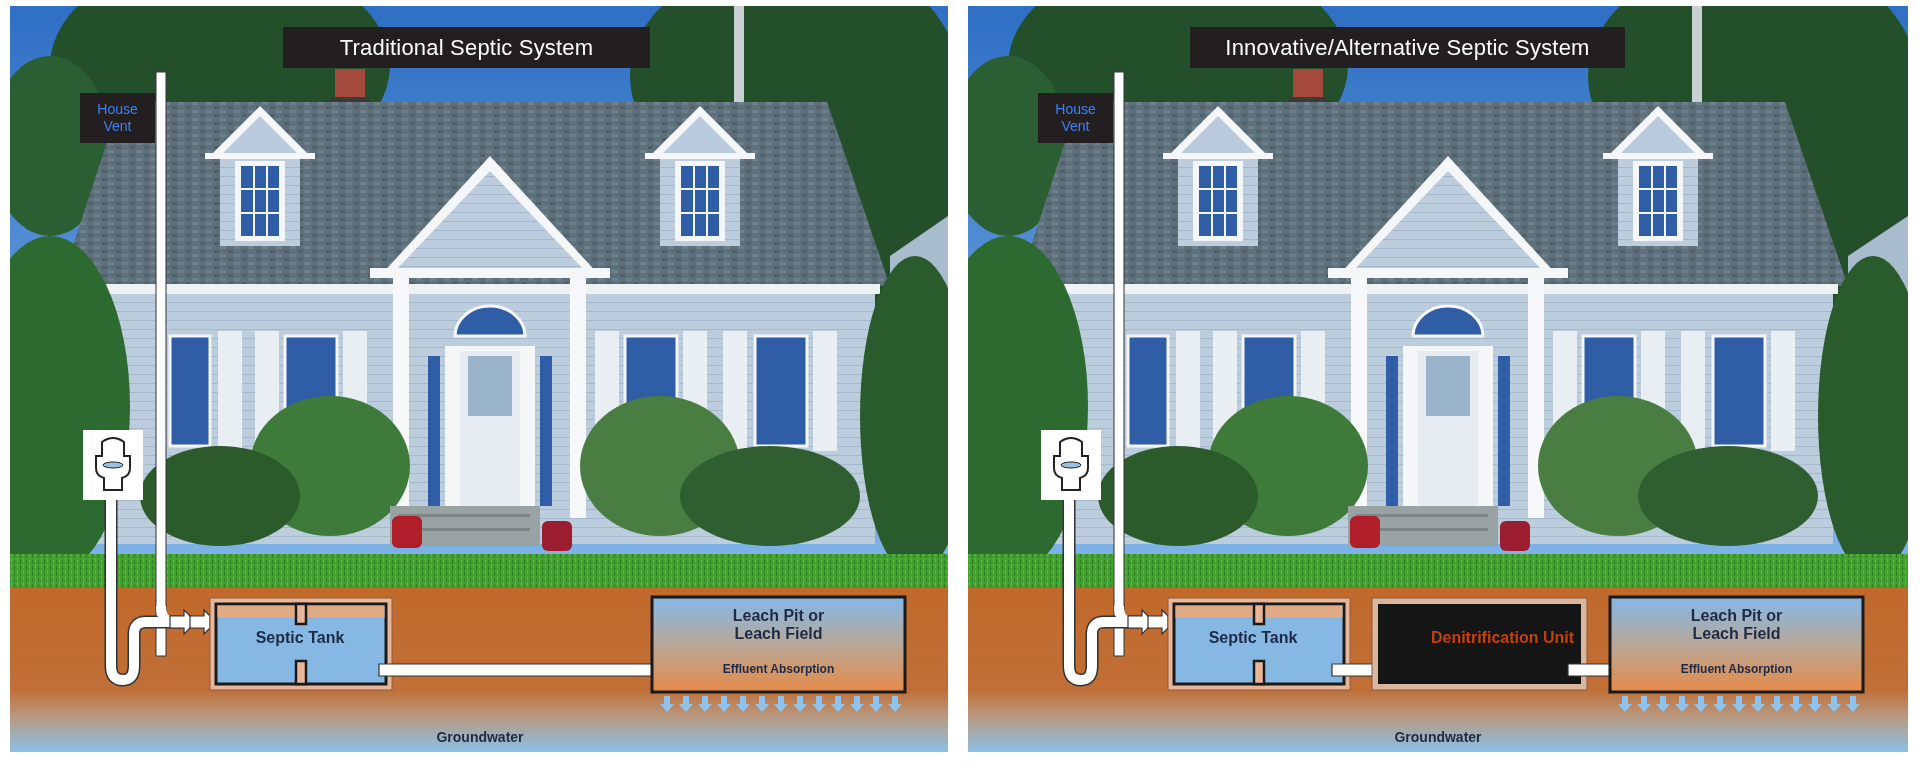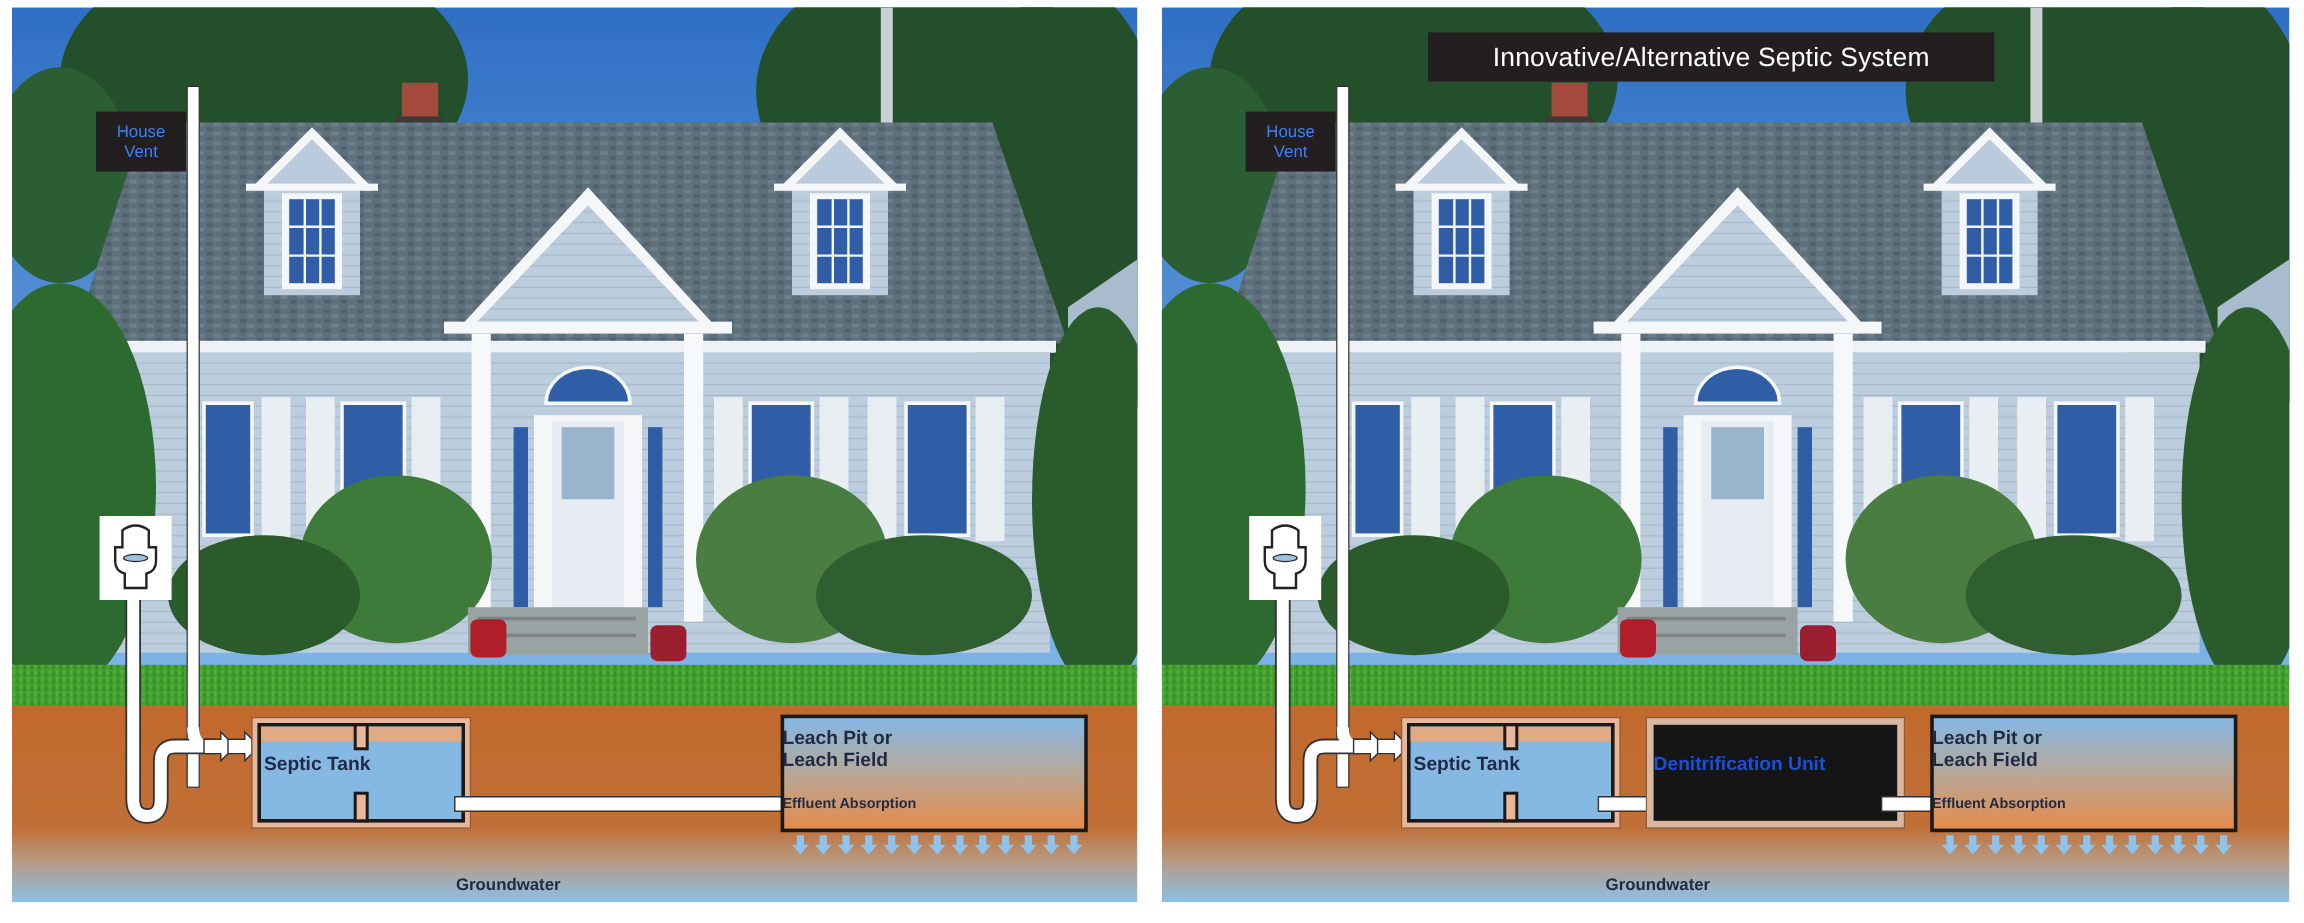--- a/index.html
+++ b/index.html
@@ -1,23 +1,23 @@
 <!DOCTYPE html>
 <html><head>
 <meta charset="utf-8">
 <style>
   html, body { margin:0; padding:0; background:#ffffff; }
   body { width:1920px; height:769px; position:relative; overflow:hidden; font-family:"Liberation Sans", sans-serif; }
   .panel { position:absolute; top:6px; width:938px; height:746px; overflow:hidden; }
   .panel svg { position:absolute; left:0; top:0; }
-  .lbl { position:absolute; font-family:"Liberation Sans", sans-serif; font-weight:bold; line-height:1.15; }
+  .lbl { position:absolute; font-family:"Liberation Sans", sans-serif; font-weight:bold; text-align:center; line-height:1.15; }
   .title-box { position:absolute; background:#231f20; color:#ffffff; font-size:22px; display:flex; align-items:center; justify-content:center; letter-spacing:0.2px; }
   .vent-box { position:absolute; background:#231f20; color:#3b82f6; font-size:14px; display:flex; flex-direction:column; align-items:center; justify-content:center; line-height:1.25; }
   .dark-text { color:#1f2a44; }
-  .white-text { color:#1d4ed8; }
+  .white-text { color:#c2410c;margin-left:23px; }
 </style>
 </head>
 <body>
 
 <div class="panel" style="left:10px;">
   <svg width="938" height="746" viewBox="0 0 938 746">
     <defs>
       <linearGradient id="skyG" x1="0" y1="0" x2="0" y2="1">
         <stop offset="0" stop-color="#2f6fc4"></stop>
           <stop offset="1" stop-color="#7fb4e8"></stop>
@@ -181,20 +181,21 @@
       <path d="M882 690 h6 v8 h4 l-7 8 l-7 -8 h4z"></path>
     </g>
 
     <g>
       <rect x="73" y="424" width="60" height="70" fill="#ffffff"></rect>
       <path d="M92 436 q11 -8 22 0 v14 h6 v12 q0 8 -8 10 v12 h-18 v-12 q-8 -2 -8 -10 v-12 h6z" fill="#ffffff" stroke="#222" stroke-width="2"></path>
       <ellipse cx="103" cy="459" rx="10" ry="3" fill="#9cc0e0" stroke="#222" stroke-width="1"></ellipse>
     </g>
   </svg>
 
+  <div class="title-box" style="left:273px; top:21px; width:367px; height:41px;">Traditional Septic System</div>
   <div class="vent-box" style="left:70px; top:87px; width:75px; height:50px;">
     <span>House</span>
     <span>Vent</span>
   </div>
   <div class="lbl dark-text" style="left:210px; top:623px; width:160px; font-size:16px;">Septic Tank</div>
   <div class="lbl dark-text" style="left:642px; top:601px; width:253px; font-size:16px;">
     <div>Leach Pit or</div>
     <div>Leach Field</div>
   </div>
   <div class="lbl dark-text" style="left:642px; top:657px; width:253px; font-size:12px;">Effluent Absorption</div>
@@ -354,21 +355,21 @@
       <path d="M882 690 h6 v8 h4 l-7 8 l-7 -8 h4z"></path>
     </g>
 
     <g>
       <rect x="73" y="424" width="60" height="70" fill="#ffffff"></rect>
       <path d="M92 436 q11 -8 22 0 v14 h6 v12 q0 8 -8 10 v12 h-18 v-12 q-8 -2 -8 -10 v-12 h6z" fill="#ffffff" stroke="#222" stroke-width="2"></path>
       <ellipse cx="103" cy="459" rx="10" ry="3" fill="#9cc0e0" stroke="#222" stroke-width="1"></ellipse>
     </g>
   </svg>
 
-  <div class="title-box" style="left:222px; top:21px; width:472px; height:41px;">Innovative/Alternative Septic System</div>
+  <div class="title-box" style="left:222px; top:21px; width:435px; height:41px;">Innovative/Alternative Septic System</div>
   <div class="vent-box" style="left:70px; top:87px; width:75px; height:50px;">
     <span>House</span>
     <span>Vent</span>
   </div>
   <div class="lbl dark-text" style="left:210px; top:623px; width:150px; font-size:16px;">Septic Tank</div>
   <div class="lbl white-text" style="left:410px; top:623px; width:203px; font-size:16px;">Denitrification Unit</div>
   <div class="lbl dark-text" style="left:642px; top:601px; width:253px; font-size:16px;">
     <div>Leach Pit or</div>
     <div>Leach Field</div>
   </div>

